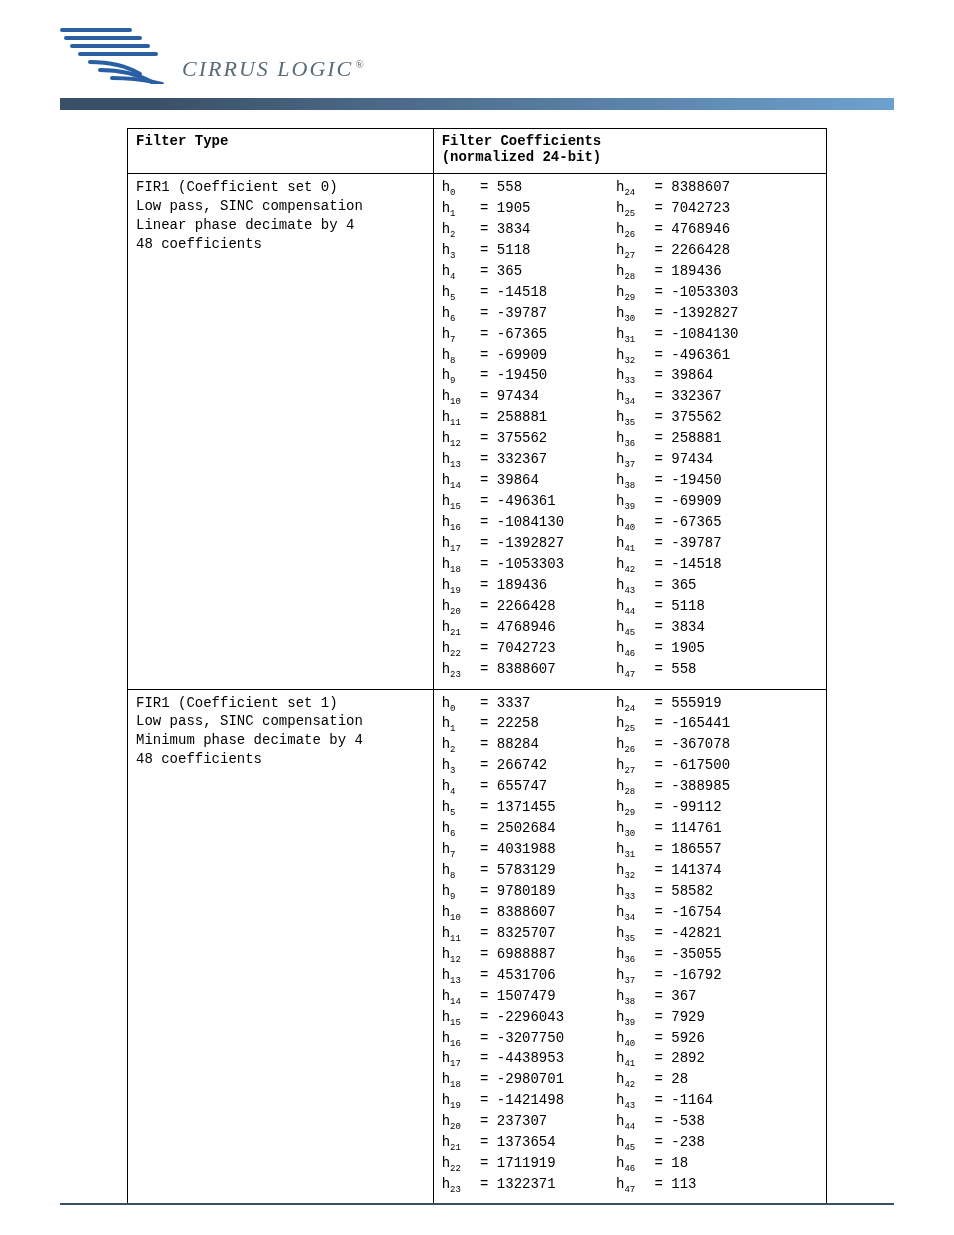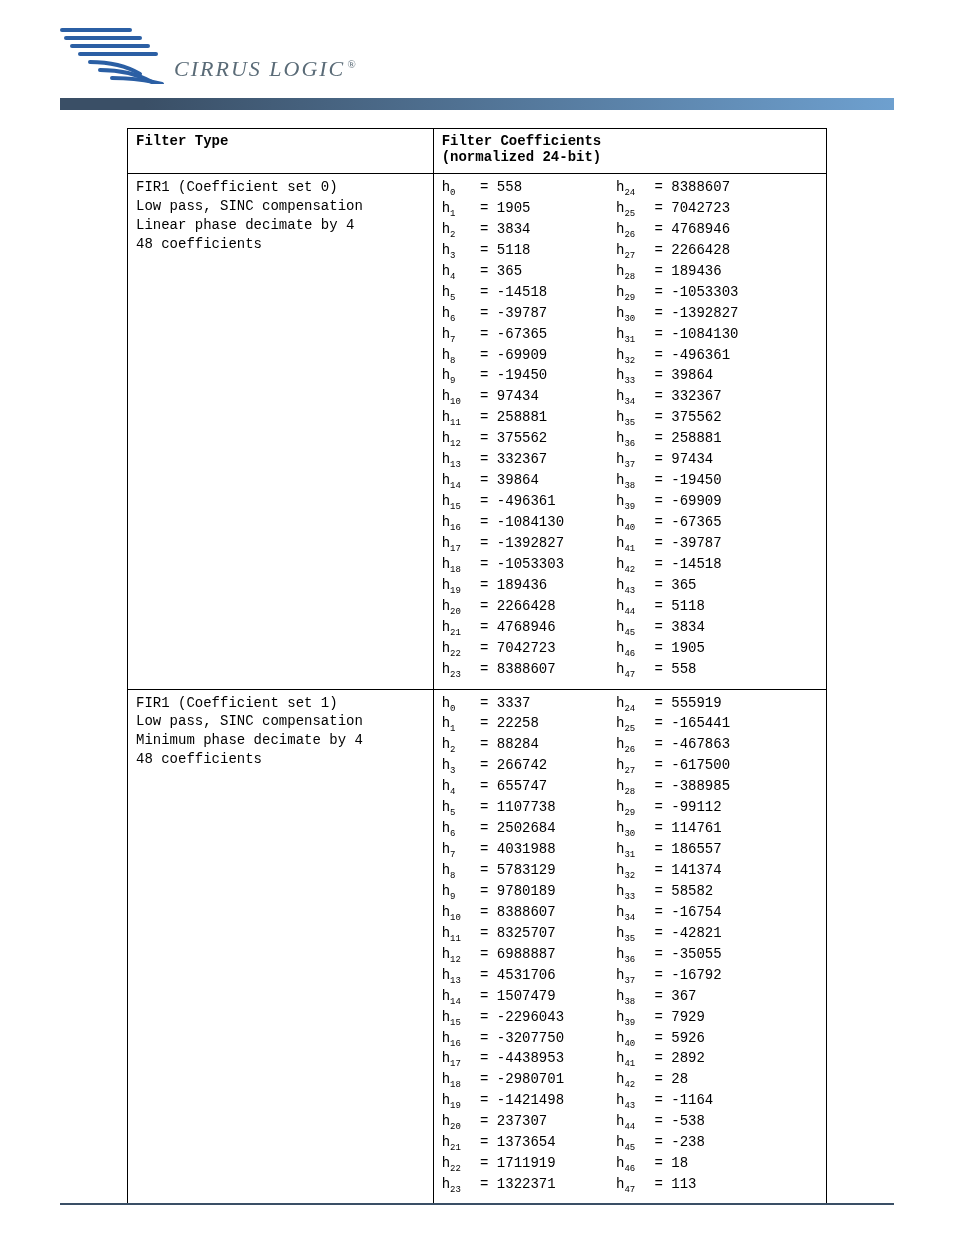--- a/index.html
+++ b/index.html
@@ -19,21 +19,21 @@
     padding-bottom: 40px;
   }
   .header-area {
     width: 100%;
     padding: 22px 0 0 60px;
     box-sizing: border-box;
   }
   .logo-wrap {
     display: flex;
     align-items: flex-end;
-    gap: 8px;
+    gap: 16px;
   }
   .logo-text {
     font-family: "Georgia", "Times New Roman", serif;
     font-style: italic;
     font-weight: normal;
     color: #5a6b77;
     font-size: 22px;
     letter-spacing: 2px;
     margin-left: -4px;
     padding-bottom: 6px;
@@ -203,21 +203,21 @@
 48 coefficients</div>
           </td>
           <td>
             <div class="coeff-cols">
               <div class="coeff-col">
                 <div class="coeff-row"><span class="hsym">h<span class="hsub">0</span></span><span> = 3337</span></div>
                 <div class="coeff-row"><span class="hsym">h<span class="hsub">1</span></span><span> = 22258</span></div>
                 <div class="coeff-row"><span class="hsym">h<span class="hsub">2</span></span><span> = 88284</span></div>
                 <div class="coeff-row"><span class="hsym">h<span class="hsub">3</span></span><span> = 266742</span></div>
                 <div class="coeff-row"><span class="hsym">h<span class="hsub">4</span></span><span> = 655747</span></div>
-                <div class="coeff-row"><span class="hsym">h<span class="hsub">5</span></span><span> = 1107738</span></div>
+                <div class="coeff-row"><span class="hsym">h<span class="hsub">5</span></span><span> = 1371455</span></div>
                 <div class="coeff-row"><span class="hsym">h<span class="hsub">6</span></span><span> = 2502684</span></div>
                 <div class="coeff-row"><span class="hsym">h<span class="hsub">7</span></span><span> = 4031988</span></div>
                 <div class="coeff-row"><span class="hsym">h<span class="hsub">8</span></span><span> = 5783129</span></div>
                 <div class="coeff-row"><span class="hsym">h<span class="hsub">9</span></span><span> = 9780189</span></div>
                 <div class="coeff-row"><span class="hsym">h<span class="hsub">10</span></span><span> = 8388607</span></div>
                 <div class="coeff-row"><span class="hsym">h<span class="hsub">11</span></span><span> = 8325707</span></div>
                 <div class="coeff-row"><span class="hsym">h<span class="hsub">12</span></span><span> = 6988887</span></div>
                 <div class="coeff-row"><span class="hsym">h<span class="hsub">13</span></span><span> = 4531706</span></div>
                 <div class="coeff-row"><span class="hsym">h<span class="hsub">14</span></span><span> = 1507479</span></div>
                 <div class="coeff-row"><span class="hsym">h<span class="hsub">15</span></span><span> = -2296043</span></div>
@@ -226,21 +226,21 @@
                 <div class="coeff-row"><span class="hsym">h<span class="hsub">18</span></span><span> = -2980701</span></div>
                 <div class="coeff-row"><span class="hsym">h<span class="hsub">19</span></span><span> = -1421498</span></div>
                 <div class="coeff-row"><span class="hsym">h<span class="hsub">20</span></span><span> = 237307</span></div>
                 <div class="coeff-row"><span class="hsym">h<span class="hsub">21</span></span><span> = 1373654</span></div>
                 <div class="coeff-row"><span class="hsym">h<span class="hsub">22</span></span><span> = 1711919</span></div>
                 <div class="coeff-row"><span class="hsym">h<span class="hsub">23</span></span><span> = 1322371</span></div>
               </div>
               <div class="coeff-col">
                 <div class="coeff-row"><span class="hsym">h<span class="hsub">24</span></span><span> = 555919</span></div>
                 <div class="coeff-row"><span class="hsym">h<span class="hsub">25</span></span><span> = -165441</span></div>
-                <div class="coeff-row"><span class="hsym">h<span class="hsub">26</span></span><span> = -467863</span></div>
+                <div class="coeff-row"><span class="hsym">h<span class="hsub">26</span></span><span> = -367078</span></div>
                 <div class="coeff-row"><span class="hsym">h<span class="hsub">27</span></span><span> = -617500</span></div>
                 <div class="coeff-row"><span class="hsym">h<span class="hsub">28</span></span><span> = -388985</span></div>
                 <div class="coeff-row"><span class="hsym">h<span class="hsub">29</span></span><span> = -99112</span></div>
                 <div class="coeff-row"><span class="hsym">h<span class="hsub">30</span></span><span> = 114761</span></div>
                 <div class="coeff-row"><span class="hsym">h<span class="hsub">31</span></span><span> = 186557</span></div>
                 <div class="coeff-row"><span class="hsym">h<span class="hsub">32</span></span><span> = 141374</span></div>
                 <div class="coeff-row"><span class="hsym">h<span class="hsub">33</span></span><span> = 58582</span></div>
                 <div class="coeff-row"><span class="hsym">h<span class="hsub">34</span></span><span> = -16754</span></div>
                 <div class="coeff-row"><span class="hsym">h<span class="hsub">35</span></span><span> = -42821</span></div>
                 <div class="coeff-row"><span class="hsym">h<span class="hsub">36</span></span><span> = -35055</span></div>

